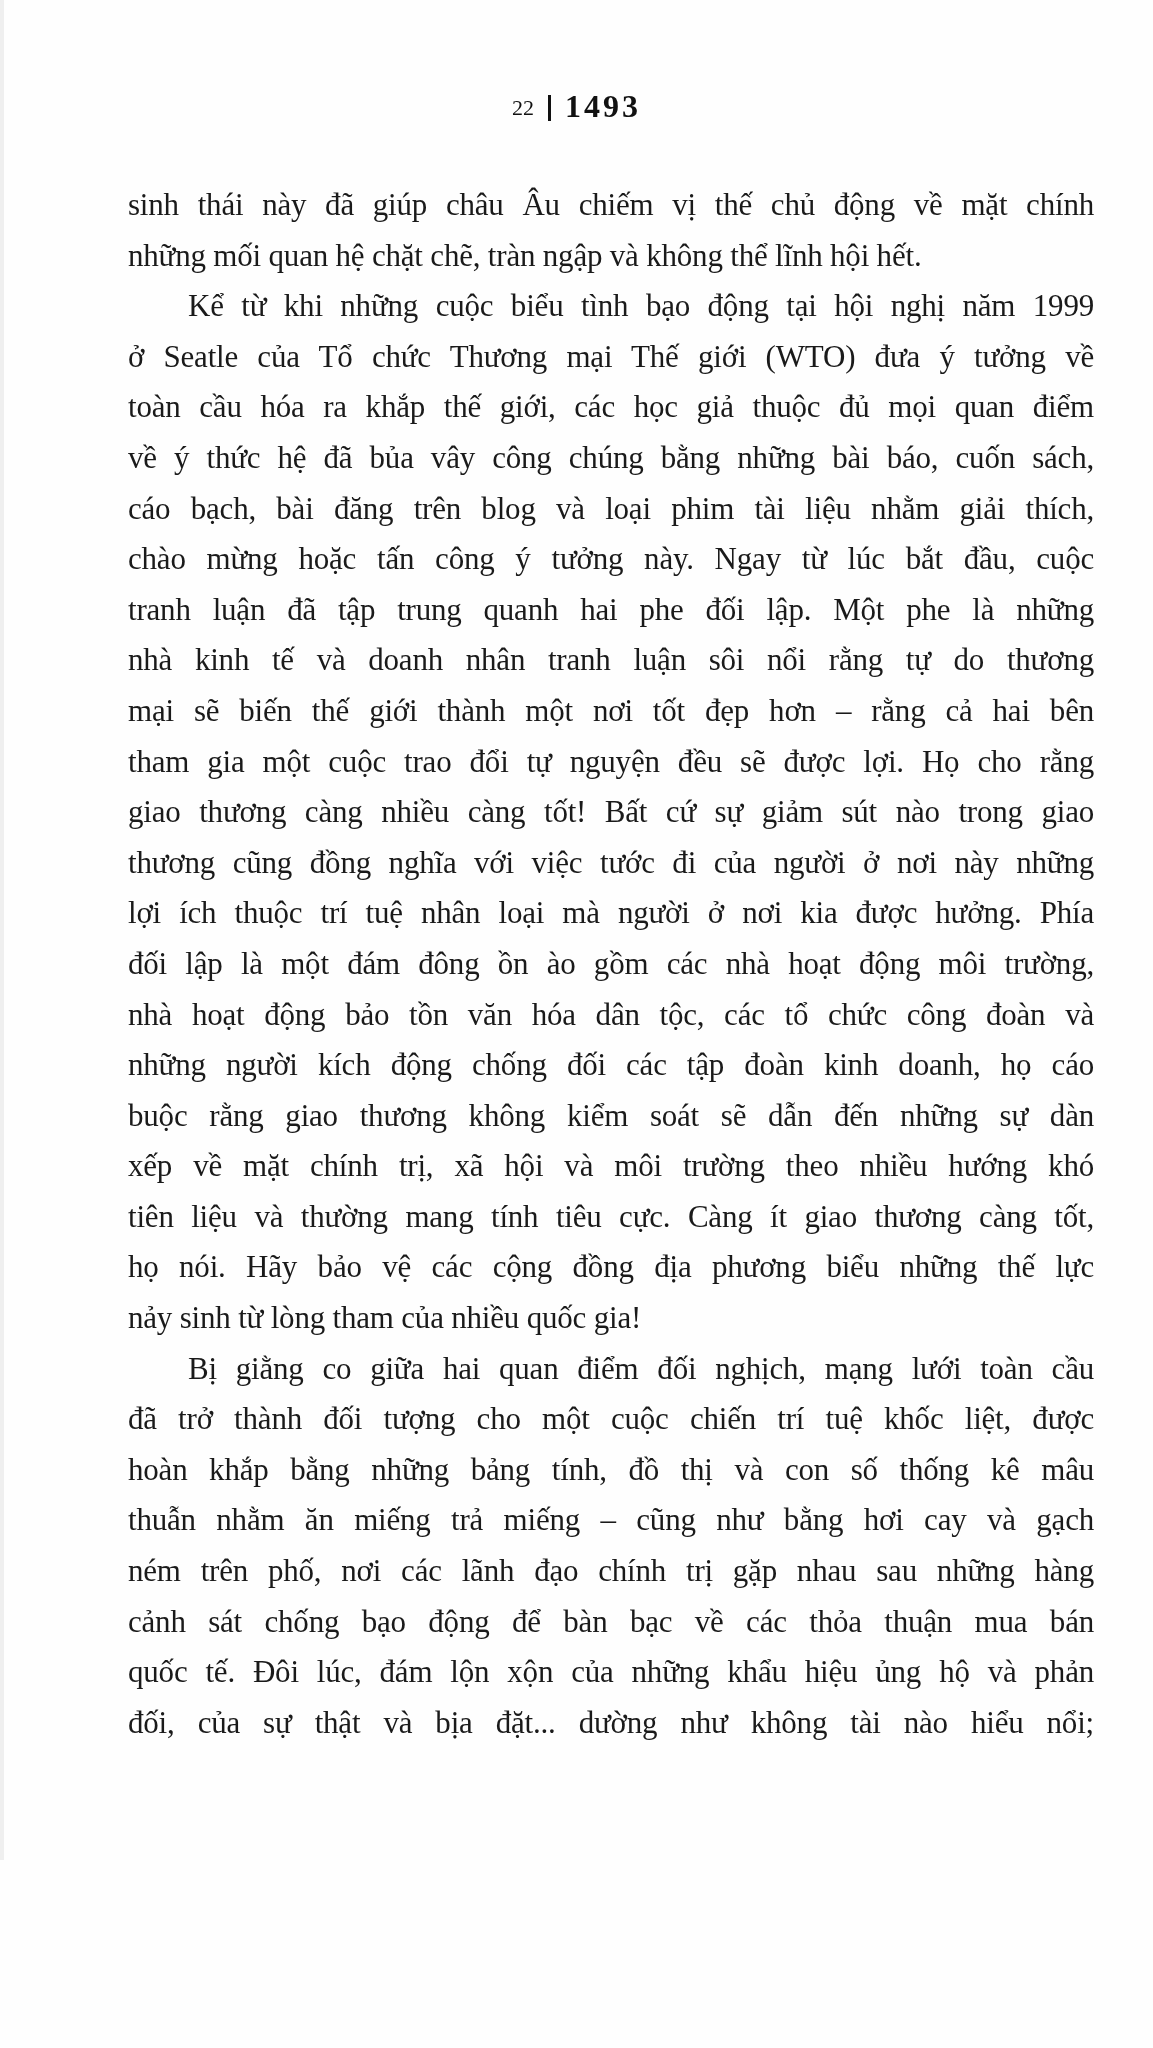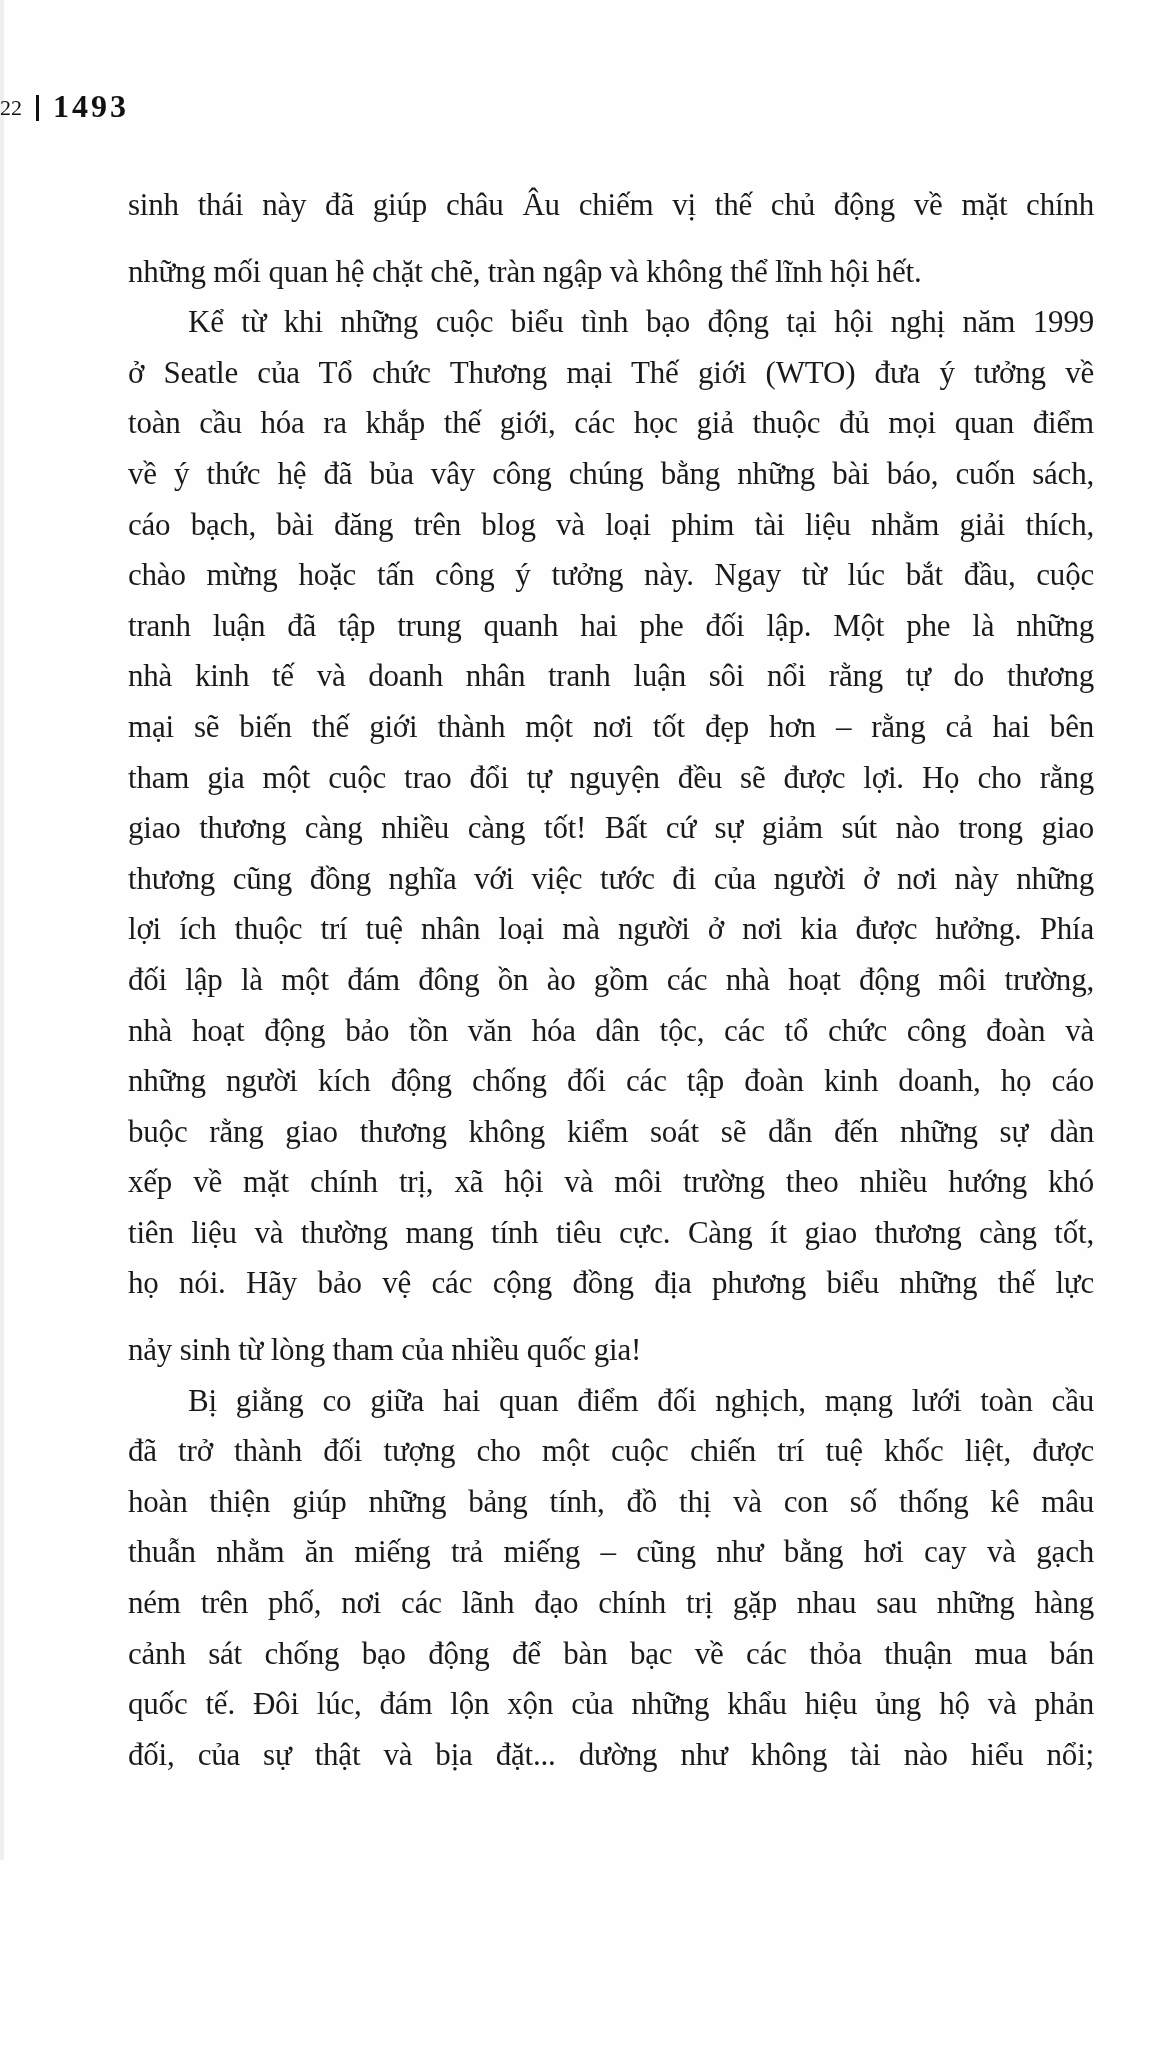--- a/index.html
+++ b/index.html
@@ -26,20 +26,21 @@
       position: absolute;
       left: 0; top: 0;
       width: 4px; height: 1860px;
       background: #efefef;
     }
     .running-head {
       position: absolute;
       top: 86px;
       left: 0;
       width: 1153px;
+      text-align: center;
       font-size: 30px;
       line-height: 40px;
       color: #111;
       white-space: nowrap;
     }
     .running-head .page-num {
       font-size: 22px;
       margin-right: 12px;
       vertical-align: 2px;
     }
@@ -67,21 +68,21 @@
       height: 50.6px;
       line-height: 50.6px;
       font-size: 31px;
       text-align: justify;
       text-align-last: justify;
       white-space: nowrap;
       overflow: visible;
       letter-spacing: -0.2px;
     }
     .line.indent { padding-left: 60px; }
-    .line.last { text-align-last: left; margin-top: 16px; }
+    .line.last { text-align-last: left; }
     .line .txt {
       display: block;
       white-space: normal;
       text-align: justify;
       text-align-last: justify;
     }
     .line.last .txt { text-align-last: left; }
   </style>
 </head>
 <body>
@@ -171,21 +172,21 @@
     </div>
 
     <div>
       <span class="line indent">
           <span class="txt">Bị giằng co giữa hai quan điểm đối nghịch, mạng lưới toàn cầu</span>
         </span>
       <span class="line">
           <span class="txt">đã trở thành đối tượng cho một cuộc chiến trí tuệ khốc liệt, được</span>
         </span>
       <span class="line">
-          <span class="txt">hoàn thiện giúp những bảng tính, đồ thị và con số thống kê mâu</span>
+          <span class="txt">hoàn khắp bằng những bảng tính, đồ thị và con số thống kê mâu</span>
         </span>
       <span class="line">
           <span class="txt">thuẫn nhằm ăn miếng trả miếng – cũng như bằng hơi cay và gạch</span>
         </span>
       <span class="line">
           <span class="txt">ném trên phố, nơi các lãnh đạo chính trị gặp nhau sau những hàng</span>
         </span>
       <span class="line">
           <span class="txt">cảnh sát chống bạo động để bàn bạc về các thỏa thuận mua bán</span>
         </span>

